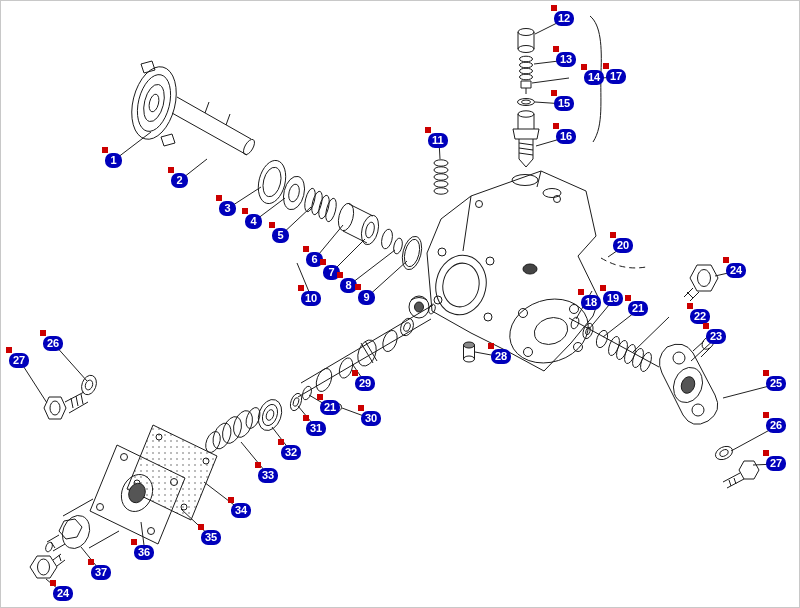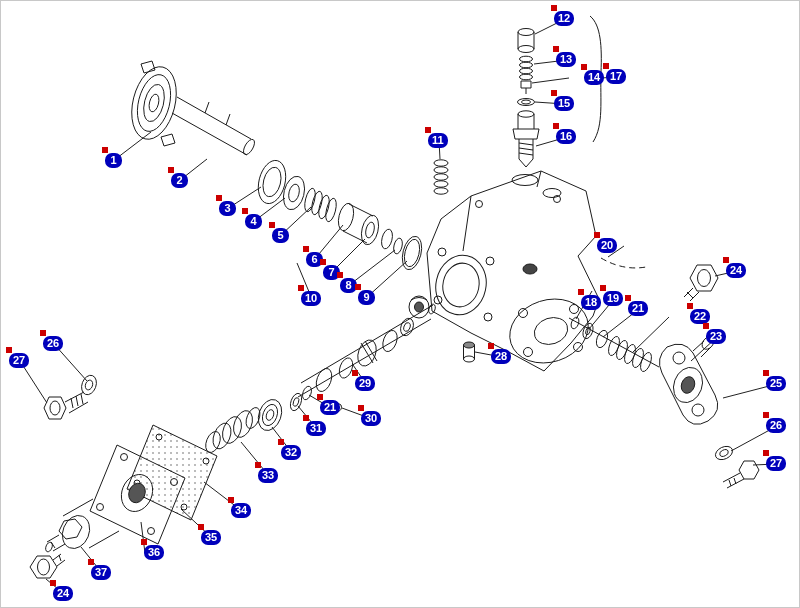--- a/index.html
+++ b/index.html
@@ -337,37 +337,37 @@
       <div class="callout" style="left: 300px; top: 290px;"><span class="marker"></span><span>10</span></div>
       <div class="callout" style="left: 427px; top: 132px;"><span class="marker"></span><span>11</span></div>
       <div class="callout" style="left: 553px; top: 10px;"><span class="marker"></span><span>12</span></div>
       <div class="callout" style="left: 555px; top: 51px;"><span class="marker"></span><span>13</span></div>
       <div class="callout" style="left: 583px; top: 69px;"><span class="marker"></span><span>14</span></div>
       <div class="callout" style="left: 553px; top: 95px;"><span class="marker"></span><span>15</span></div>
       <div class="callout" style="left: 555px; top: 128px;"><span class="marker"></span><span>16</span></div>
       <div class="callout" style="left: 605px; top: 68px;"><span class="marker"></span><span>17</span></div>
       <div class="callout" style="left: 580px; top: 282px; margin-top: 12px;"><span class="marker"></span><span>18</span></div>
       <div class="callout" style="left: 602px; top: 290px;"><span class="marker"></span><span>19</span></div>
-      <div class="callout" style="left: 596px; top: 237px;"><span class="marker"></span><span>20</span></div>
+      <div class="callout" style="left: 612px; top: 237px;"><span class="marker"></span><span>20</span></div>
       <div class="callout" style="left: 627px; top: 300px;"><span class="marker"></span><span>21</span></div>
       <div class="callout" style="left: 657px; top: 308px; margin-left: 32px;"><span class="marker"></span><span>22</span></div>
       <div class="callout" style="left: 705px; top: 328px;"><span class="marker"></span><span>23</span></div>
       <div class="callout" style="left: 725px; top: 262px;"><span class="marker"></span><span>24</span></div>
       <div class="callout" style="left: 765px; top: 375px;"><span class="marker"></span><span>25</span></div>
       <div class="callout" style="left: 765px; top: 417px;"><span class="marker"></span><span>26</span></div>
       <div class="callout" style="left: 765px; top: 455px;"><span class="marker"></span><span>27</span></div>
       <div class="callout" style="left: 42px; top: 335px;"><span class="marker"></span><span>26</span></div>
       <div class="callout" style="left: 8px; top: 352px;"><span class="marker"></span><span>27</span></div>
       <div class="callout" style="left: 490px; top: 348px;"><span class="marker"></span><span>28</span></div>
       <div class="callout" style="left: 354px; top: 375px;"><span class="marker"></span><span>29</span></div>
       <div class="callout" style="left: 360px; top: 410px;"><span class="marker"></span><span>30</span></div>
       <div class="callout" style="left: 319px; top: 399px;"><span class="marker"></span><span>21</span></div>
       <div class="callout" style="left: 305px; top: 420px;"><span class="marker"></span><span>31</span></div>
       <div class="callout" style="left: 280px; top: 444px;"><span class="marker"></span><span>32</span></div>
       <div class="callout" style="left: 257px; top: 467px;"><span class="marker"></span><span>33</span></div>
       <div class="callout" style="left: 230px; top: 502px;"><span class="marker"></span><span>34</span></div>
       <div class="callout" style="left: 200px; top: 529px;"><span class="marker"></span><span>35</span></div>
-      <div class="callout" style="left: 133px; top: 544px; margin-left: 10px;"><span class="marker"></span><span>36</span></div>
+      <div class="callout" style="left: 133px; top: 544px;"><span class="marker"></span><span>36</span></div>
       <div class="callout" style="left: 90px; top: 564px;"><span class="marker"></span><span>37</span></div>
       <div class="callout" style="left: 52px; top: 585px;"><span class="marker"></span><span>24</span></div>
     </div>
 
 </div>
 
 </body></html>

